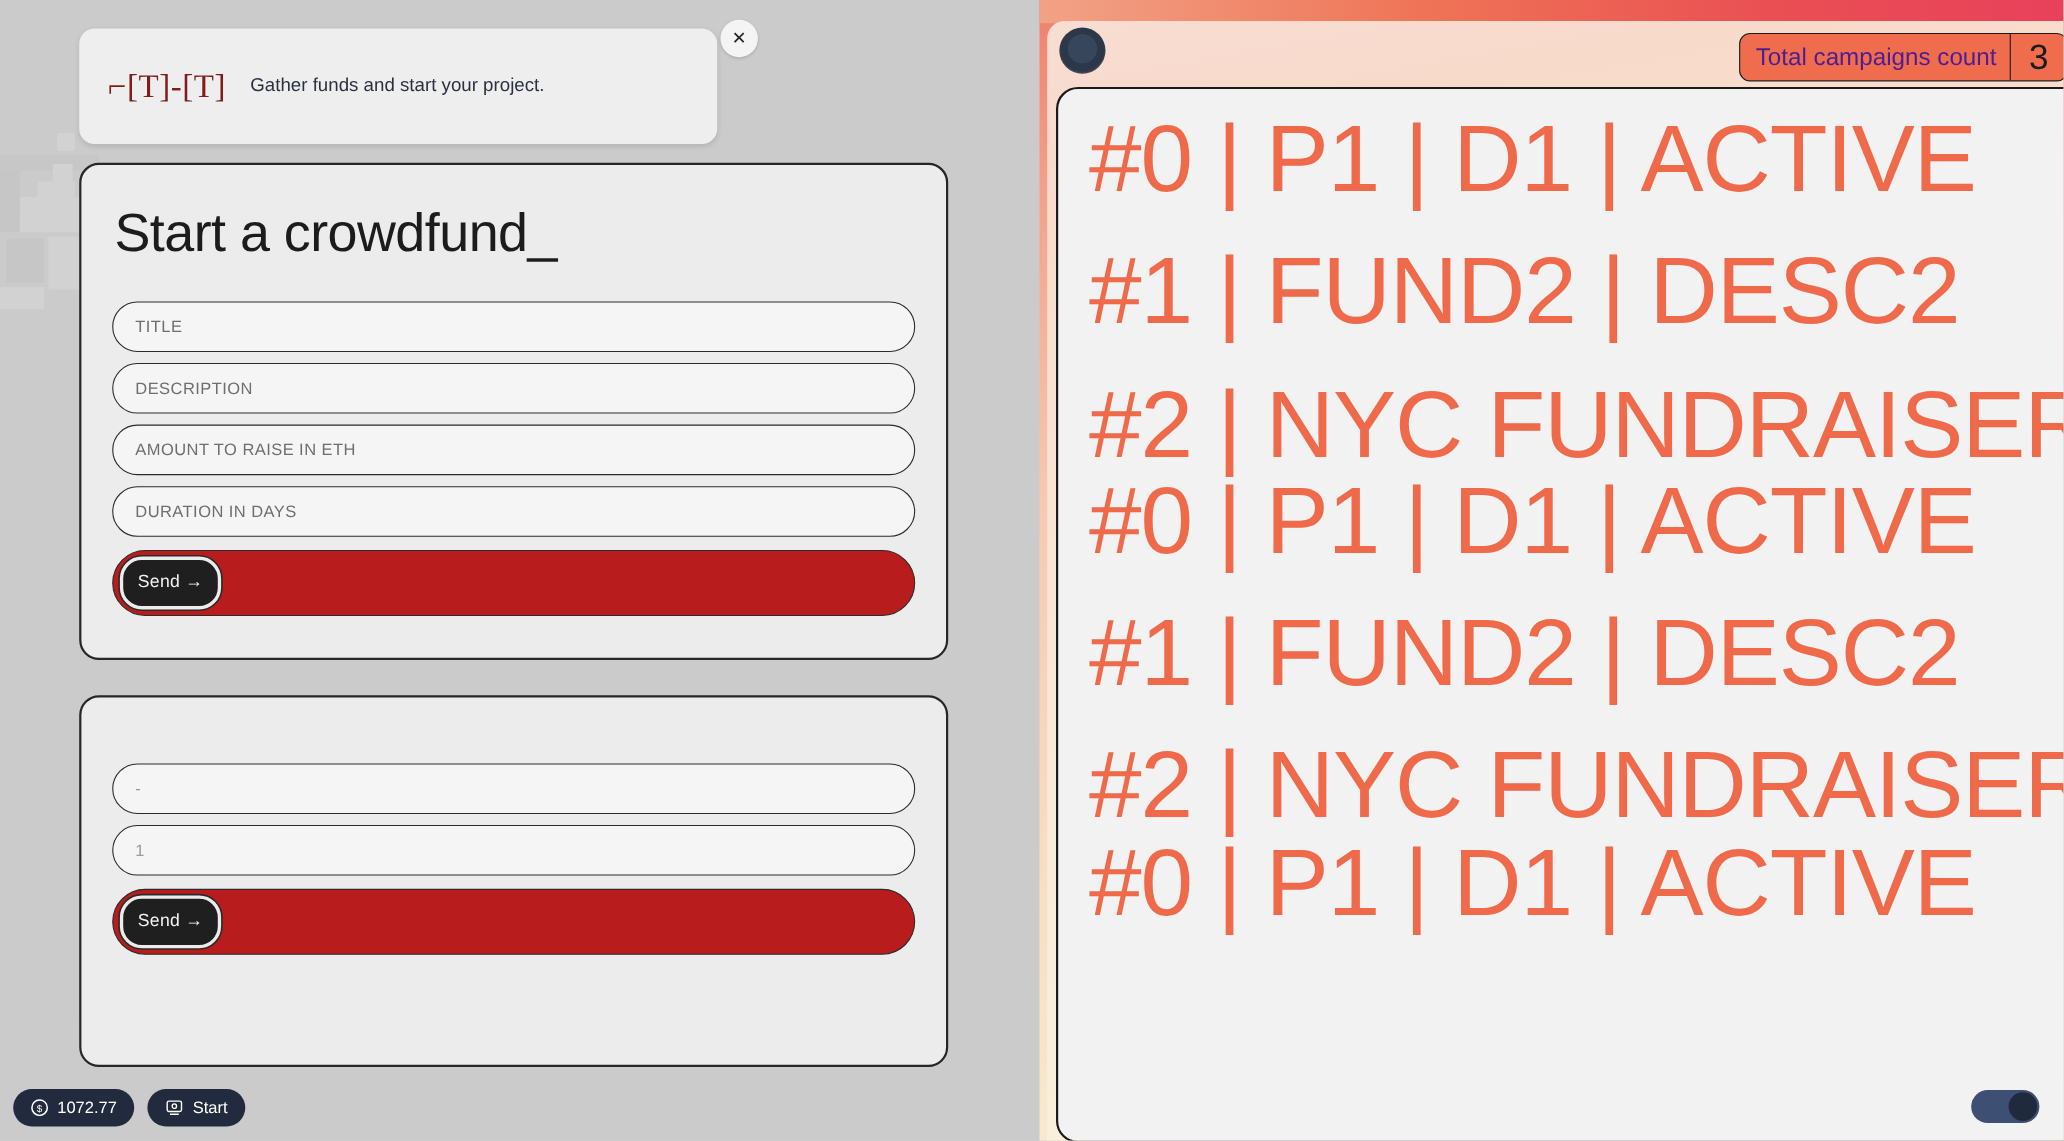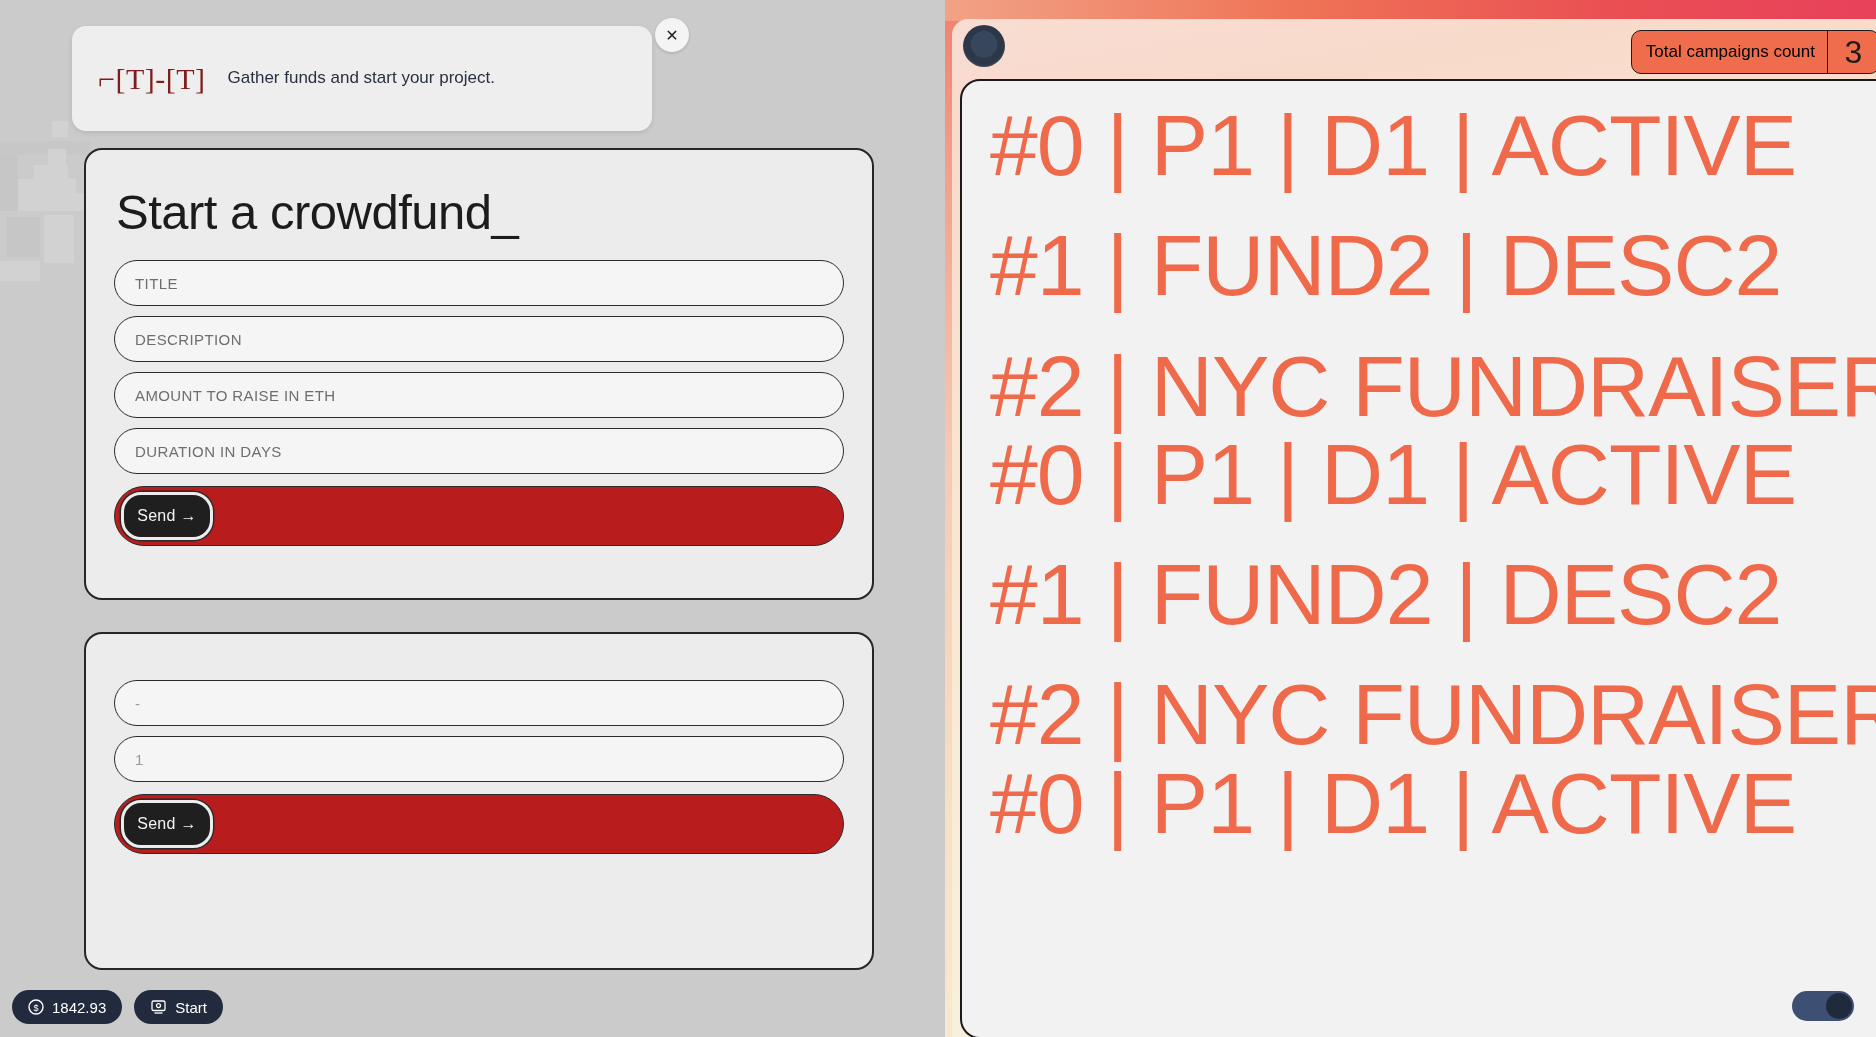--- a/index.html
+++ b/index.html
@@ -53,35 +53,35 @@
     background: #f4f4f4;
     box-shadow: 0 1px 3px rgba(0,0,0,.18);
     display: flex; align-items: center; justify-content: center;
     font-size: 16px; color: #222; cursor: pointer;
     z-index: 5;
   }
 
   
   .card {
     position: absolute;
-    left: 84px; width: 790px;
+    left: 72px; width: 790px;
     background: #ececec;
     border: 2px solid #262626;
     border-radius: 18px;
     padding: 26px 28px 30px 28px;
   }
   #card-start { top: 148px; height: 452px; }
   #card-add   { top: 632px; height: 338px; }
 
   .card h2 {
     font-size: 49px; font-weight: normal;
     color: #1c1c1c; letter-spacing: -.5px;
     margin: 8px 0 0 2px;
   }
-  .fields { margin-top: 20px; display: flex; flex-direction: column; gap: 10px; }
+  .fields { margin-top: 34px; display: flex; flex-direction: column; gap: 10px; }
   .fld {
     height: 46px; border-radius: 23px;
     border: 1.5px solid #2b2b2b;
     background: #f5f5f5;
     display: flex; align-items: center;
     padding: 0 20px;
     font-size: 15px; color: #6e6e6e;
     letter-spacing: .4px;
     font-family: "Liberation Sans", sans-serif;
   }
@@ -147,21 +147,21 @@
     display: flex; align-items: stretch;
     background: #ef6d4d;
     border: 1.5px solid #1c1c1c;
     border-radius: 10px;
     overflow: hidden; height: 44px;
     cursor: pointer;
   }
   #count-badge .lbl {
     display: flex; align-items: center;
     padding: 0 12px 0 14px;
-    font-size: 17px; color: #000000; white-space: nowrap; text-align: center;
+    font-size: 22px; color: #4c1d95; white-space: nowrap; text-align: center;
   }
   #count-badge .num {
     display: flex; align-items: center; justify-content: center;
     border-left: 1.5px solid #1c1c1c;
     width: 52px; font-size: 32px; color: #1c1c1c;
   }
 
   #list-panel {
     position: absolute; left: 15px; top: 79px;
     width: 930px; height: 960px;
@@ -250,21 +250,21 @@
     </div>
 
     <div id="status-bar">
       <div class="pill">
         <span>
           <svg width="16" height="16" viewBox="0 0 16 16">
             <circle cx="8" cy="8" r="7" fill="none" stroke="#ffffff" stroke-width="1.4"></circle>
             <text x="8" y="11.6" font-size="9" fill="#ffffff" text-anchor="middle" font-family="Liberation Sans, sans-serif">$</text>
           </svg>
         </span>
-        <span>1842.93</span>
+        <span>1072.77</span>
       </div>
       <div class="pill">
         <span>
           <svg width="17" height="16" viewBox="0 0 17 16">
             <rect x="2" y="2" width="13" height="9.5" rx="1.6" fill="none" stroke="#ffffff" stroke-width="1.3"></rect>
             <circle cx="8.5" cy="6.6" r="2" fill="none" stroke="#ffffff" stroke-width="1.2"></circle>
             <line x1="4.5" y1="14" x2="12.5" y2="14" stroke="#ffffff" stroke-width="1.3"></line>
           </svg>
         </span>
         <span>Start</span>

